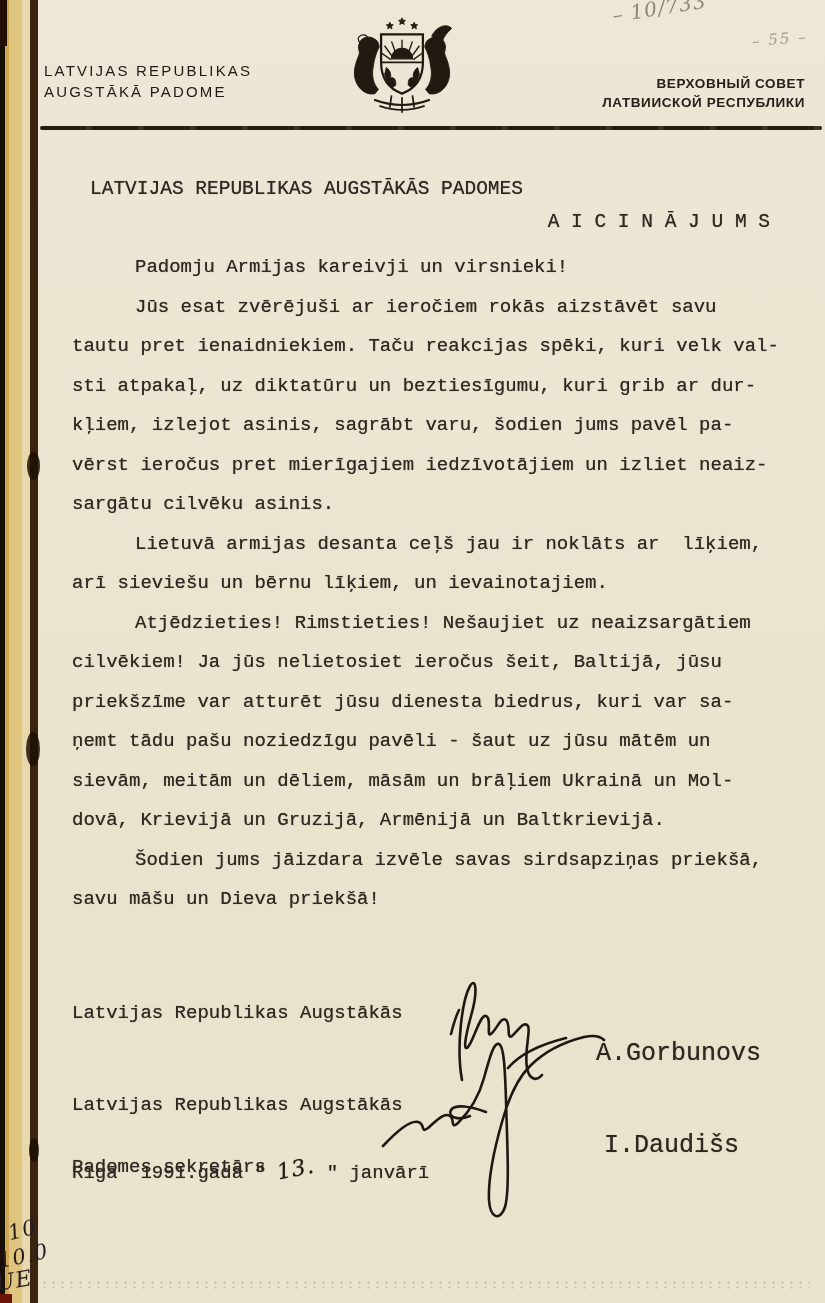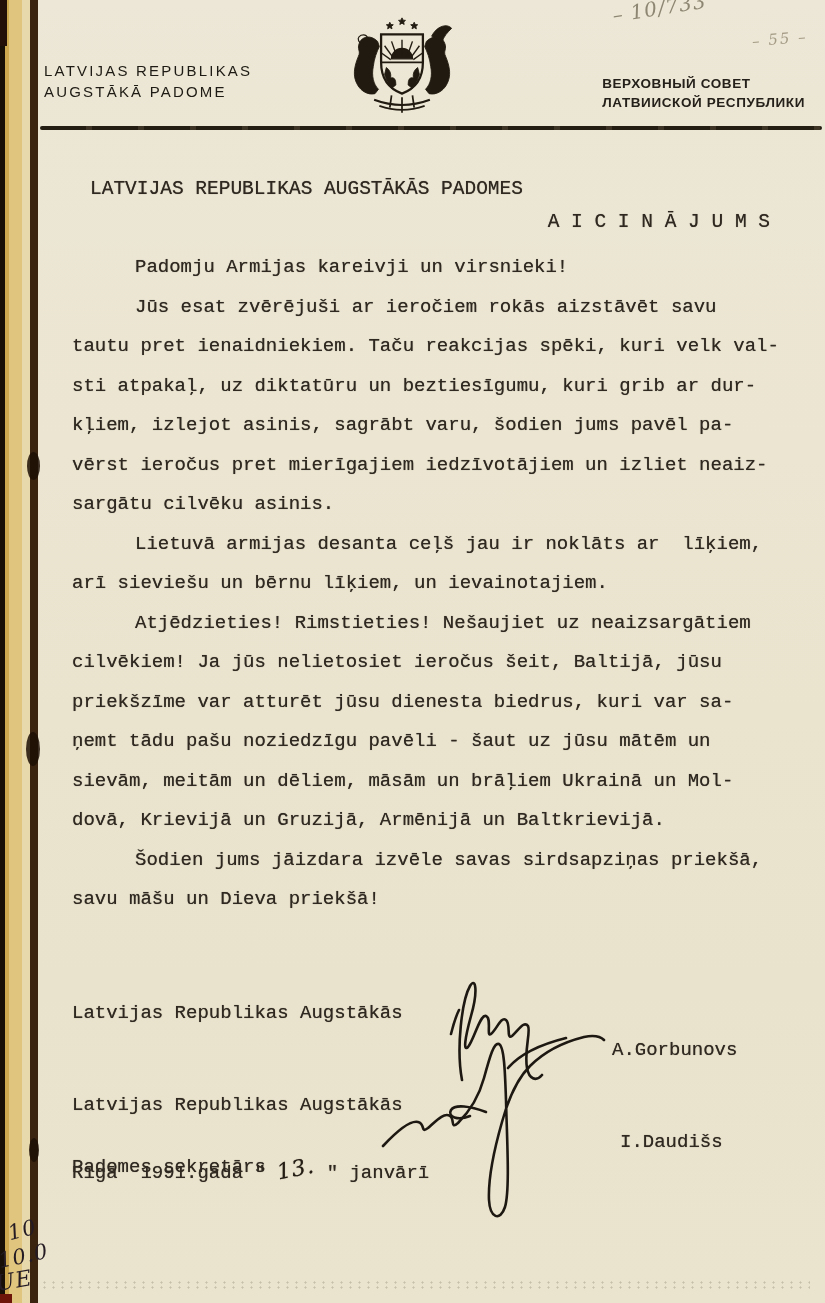--- a/index.html
+++ b/index.html
@@ -13,40 +13,40 @@
     background:linear-gradient(90deg,#181006 0 5px,#cfa94f 5px 9px,#e0c57e 9px 22px,#e8d9ad 22px 30px,#3a2410 30px 38px,rgba(58,36,16,0) 38px);
   }
   .binding-blob{position:absolute;background:#1d0f05;border-radius:50%;opacity:.85;}
   .corner-top{position:absolute;left:0;top:0;width:7px;height:46px;background:#230f07;}
   .corner-bottom{position:absolute;left:0;top:1294px;width:12px;height:9px;background:#6d1509;}
 
   
   .org-left{position:absolute;left:44px;top:60px;color:#1e1b14;font-weight:normal;
     font-size:15px;letter-spacing:2.2px;line-height:21px;white-space:pre;}
   .org-right{position:absolute;right:20px;top:74px;color:#25211a;font-weight:bold;
-    font-size:13.5px;letter-spacing:.6px;line-height:19px;text-align:left;white-space:pre;}
+    font-size:13.5px;letter-spacing:.6px;line-height:19px;text-align:right;white-space:pre;}
   .emblem{position:absolute;left:348px;top:12px;width:108px;height:118px;}
   .rule{position:absolute;left:40px;top:126px;width:782px;height:4px;
     background:repeating-linear-gradient(90deg,#241d12 0 46px,#3d3425 46px 52px);
     border-radius:2px;}
 
   
   .tw{font-family:"Liberation Mono","DejaVu Sans Mono",monospace;color:#2e2820;
     text-shadow:0 0 .7px rgba(46,40,32,.75);}
   .title1{position:absolute;left:90px;top:178px;width:680px;text-align:left;
     font-size:19.5px;white-space:pre;}
   .title2{position:absolute;left:90px;top:211px;width:680px;text-align:right;
     font-size:19.5px;white-space:pre;}
   .doc-body{position:absolute;left:72px;top:248px;width:720px;
     font-size:19px;line-height:39.5px;white-space:pre;}
   .bline{white-space:pre;}
   .bline.ind{padding-left:63px;}
 
   .sigline{position:absolute;left:72px;font-size:19px;white-space:pre;}
-  .signame{position:absolute;left:612px;font-size:19px;white-space:pre;}
+  .signame{position:absolute;left:596px;font-size:25px;white-space:pre;}
   .dateline{position:absolute;left:72px;top:1158px;font-size:19px;white-space:pre;}
   .hand-day{display:inline-block;font-family:"DejaVu Serif",serif;font-style:italic;
     font-size:22px;transform:rotate(-11deg) translateY(-2px);letter-spacing:1px;color:#241d14;}
 
   
   .hand{font-family:"DejaVu Serif",serif;font-style:italic;position:absolute;white-space:pre;}
   .mark-tr1{left:612px;top:-4px;font-size:20px;color:rgba(125,116,96,.85);transform:rotate(-9deg);letter-spacing:1px;}
   .mark-tr2{left:752px;top:30px;font-size:15px;color:rgba(146,136,113,.8);transform:rotate(-5deg);letter-spacing:2px;}
   .mark-bl{color:#241b24;letter-spacing:1px;}
   .mark-bl1{left:8px;top:1218px;font-size:21px;transform:rotate(-14deg);}

